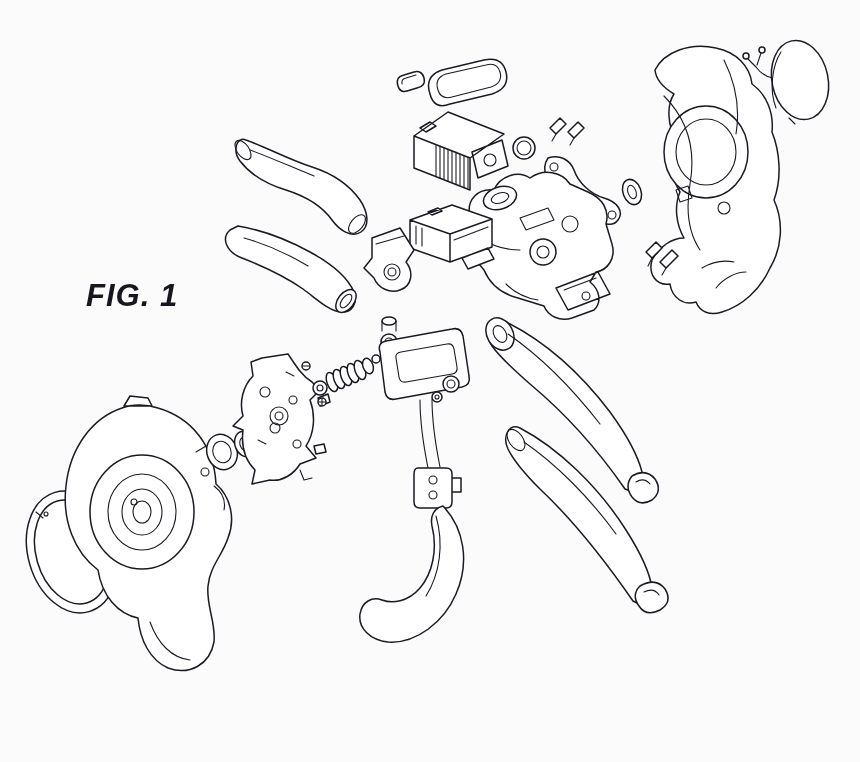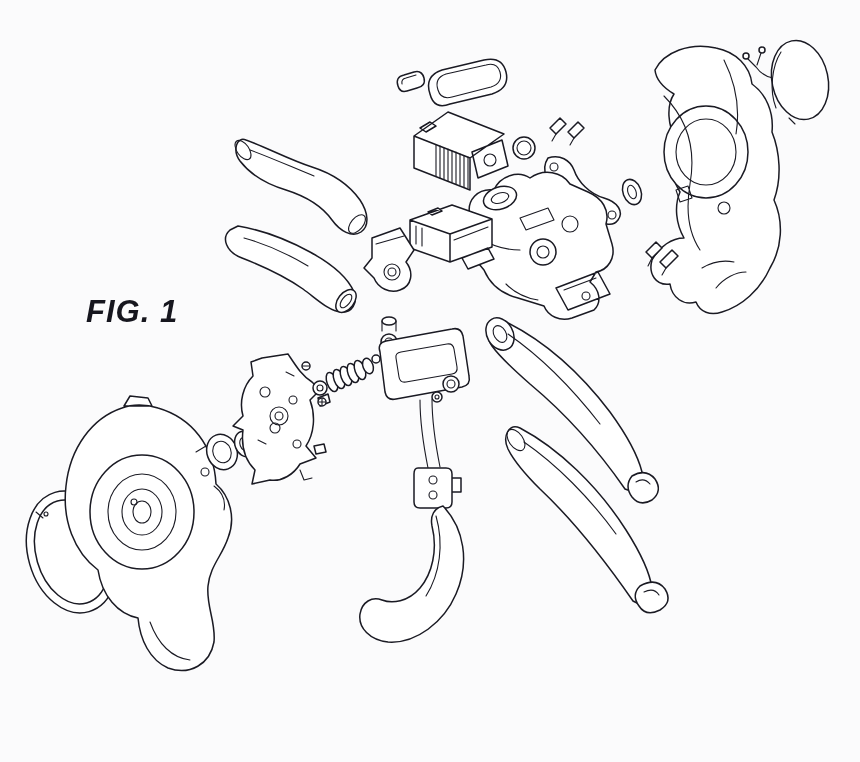--- a/index.html
+++ b/index.html
@@ -12,21 +12,21 @@
   svg{position:absolute;left:0;top:0}
   .part{
     fill:#ffffff;stroke:#1a1a23;stroke-width:1.5;
     stroke-linejoin:round;stroke-linecap:round;
   }
   .detail{
     fill:none;stroke:#1a1a23;stroke-width:1.1;
     stroke-linejoin:round;stroke-linecap:round;
   }
   .fig-label{
-    position:absolute;left:86px;top:294px;
+    position:absolute;left:86px;top:278px;
     font-size:31px;font-weight:700;font-style:italic;
     color:#16161e;letter-spacing:1px;user-select:none;
   }
 </style>
 </head>
 <body>
 
 <div class="canvas">
 
 <svg width="860" height="762" viewBox="0 0 860 762">

